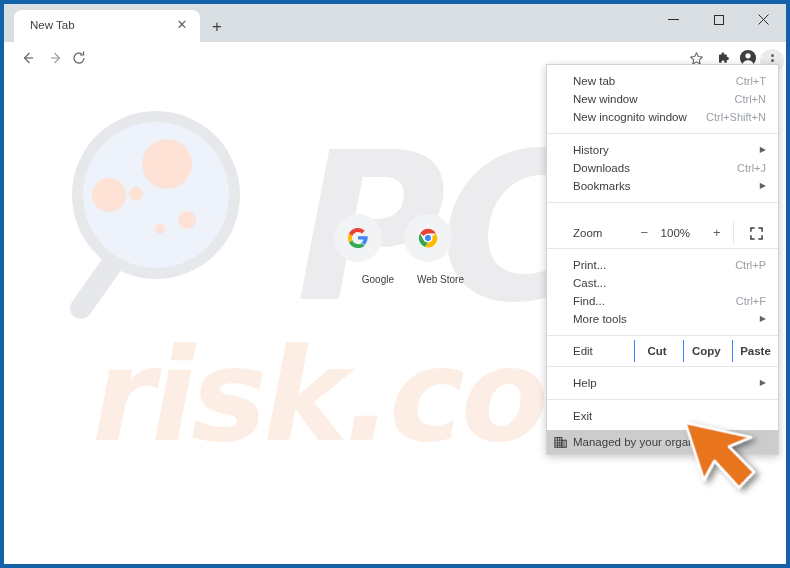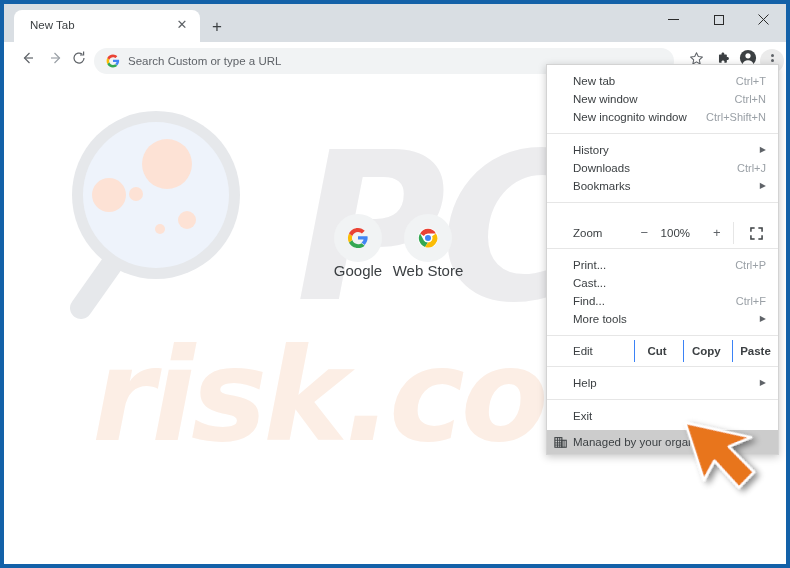--- a/index.html
+++ b/index.html
@@ -125,21 +125,21 @@
     position:absolute;left:318px;top:134px;width:160px;height:80px;
   }
   .tile{
     position:absolute;top:0;width:72px;text-align:center;cursor:pointer;
   }
   .tile .circ{
     width:48px;height:48px;border-radius:50%;
     background:#f1f3f4;margin:0 auto;position:relative;
   }
   .tile .lbl{
-    font-size:15px;color:#3c4043;
+    margin-top:12px;font-size:10px;color:#3c4043;text-align:right;
   }
   #tile-google{left:0;}
   #tile-webstore{left:70px;}
 
   
   #menu{
     position:absolute;left:542px;top:60px;width:233px;
     background:#ffffff;
     border:1px solid #d3d3d3;
     box-shadow:0 2px 8px rgba(0,0,0,0.22);
@@ -245,29 +245,20 @@
         <line x1="3" y1="8" x2="11.5" y2="8" stroke="#9aa0a6" stroke-width="1.2"></line>
       </svg>
     </div>
     <div class="navbtn" id="nav-reload">
       <svg width="16" height="16" viewBox="0 0 16 16">
         <path d="M13 8 A5 5 0 1 1 11.2 4.2" fill="none" stroke="#5f6368" stroke-width="1.2"></path>
         <path d="M12.6 1.4 L12.6 5 L9 5" fill="none" stroke="#5f6368" stroke-width="1.2"></path>
       </svg>
     </div>
 
-    <div id="omnibox">
-      <svg id="omni-g" viewBox="0 0 48 48">
-        <path fill="#4285F4" d="M45 24c0-1.6-.1-2.7-.4-3.9H24v7.1h12c-.2 1.9-1.5 4.7-4.4 6.6l6.7 5.2C42.2 35.3 45 30.1 45 24z"></path>
-        <path fill="#34A853" d="M24 46c5.9 0 10.9-1.9 14.5-5.3l-6.9-5.3c-1.8 1.3-4.3 2.2-7.6 2.2-5.8 0-10.8-3.8-12.5-9.1l-7.1 5.5C8 41.2 15.4 46 24 46z"></path>
-        <path fill="#FBBC05" d="M11.5 28.5c-.5-1.3-.7-2.8-.7-4.5s.3-3.2.7-4.5l-7.1-5.5C2.9 16.9 2 20.3 2 24s.9 7.1 2.4 10z"></path>
-        <path fill="#EA4335" d="M24 10.8c4.1 0 6.9 1.8 8.5 3.3l6.2-6C34.9 4.6 29.9 2 24 2 15.4 2 8 6.8 4.4 14l7.1 5.5C13.2 14.6 18.2 10.8 24 10.8z"></path>
-      </svg>
-      <div id="omni-text">Search Custom or type a URL</div>
-    </div>
 
     <div class="tbicon" id="tb-star">
       <svg width="15" height="15" viewBox="0 0 16 16">
         <path d="M8 1.8 L9.9 5.9 L14.3 6.4 L11 9.4 L11.9 13.8 L8 11.6 L4.1 13.8 L5 9.4 L1.7 6.4 L6.1 5.9 Z" fill="none" stroke="#5f6368" stroke-width="1.1" stroke-linejoin="round"></path>
       </svg>
     </div>
     <div class="tbicon" id="tb-ext">
       <svg width="15" height="15" viewBox="0 0 16 16">
         <path d="M6.2 1.6c1 0 1.6.7 1.6 1.5 0 .3-.1.5-.2.7h2.1c.5 0 .8.3.8.8v2.1c.2-.1.4-.2.7-.2.9 0 1.5.7 1.5 1.6s-.6 1.6-1.5 1.6c-.3 0-.5-.1-.7-.2v2.1c0 .5-.3.8-.8.8H7.8c.1-.2.2-.4.2-.7 0-.9-.7-1.5-1.6-1.5s-1.6.6-1.6 1.5c0 .3.1.5.2.7H2.9c-.5 0-.8-.3-.8-.8V4.6c0-.5.3-.8.8-.8h2.1c-.1-.2-.2-.4-.2-.7 0-.8.6-1.5 1.4-1.5z" fill="#3c4043"></path>
       </svg>

